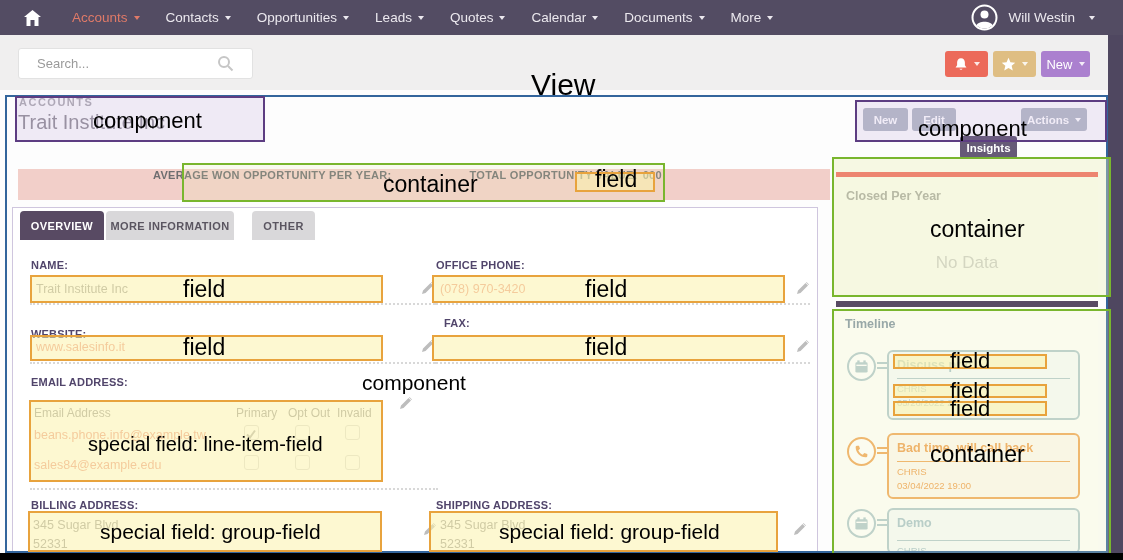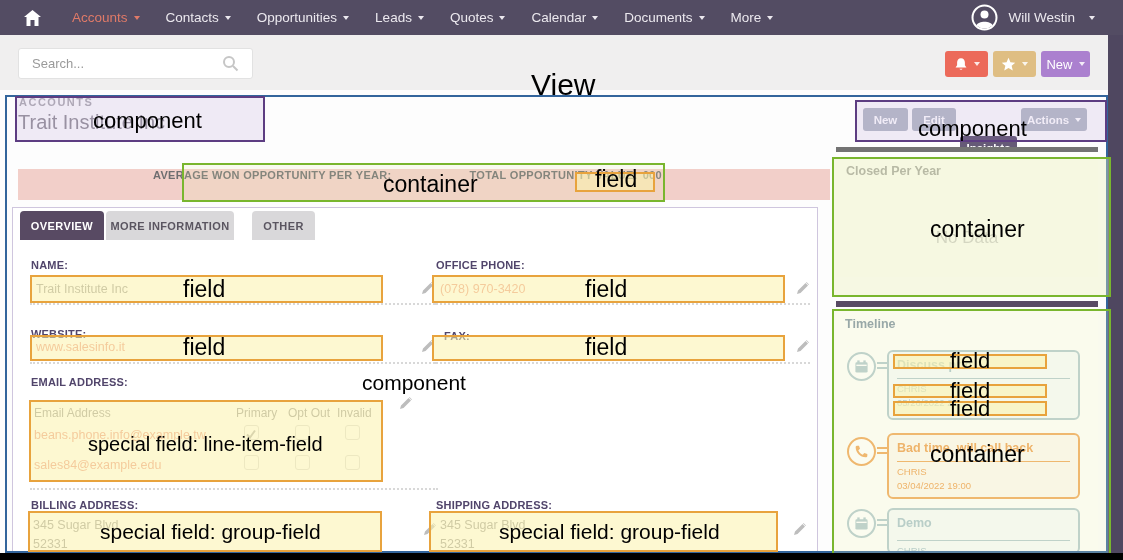--- a/index.html
+++ b/index.html
@@ -14,21 +14,21 @@
   .nav-item { color:#ece9ef; font-size:13.5px; margin:0 13px; display:flex; align-items:center; cursor:pointer; white-space:nowrap; }
   .nav-item.active { color:#e07a68; }
   .caret { display:inline-block; width:0; height:0; border-left:3.5px solid transparent;
            border-right:3.5px solid transparent; border-top:4.5px solid currentColor; margin-left:6px; }
   .nav-user { position:absolute; right:28px; top:0; height:35px; display:flex; align-items:center; color:#ece9ef; font-size:13.5px; cursor:pointer; }
   .nav-user .name { margin:0 8px 0 10px; }
 
   
   .actionbar { position:absolute; left:0; top:35px; width:1108px; height:55px; background:#f0efef; z-index:5; }
   .searchbox { position:absolute; left:18px; top:13px; width:235px; height:31px; background:#fff;
-               border:1px solid #e2e2e2; border-radius:3px; display:flex; align-items:center; padding:0 13px; }
+               border:1px solid #e2e2e2; border-radius:3px; display:flex; align-items:center; padding:0 18px; }
   .searchbox input { border:none; outline:none; flex:1; font-size:13px; color:#555; background:transparent; font-family:"Liberation Sans",sans-serif; }
   .searchbox input::placeholder { color:#9a9a9a; }
   .abtn { position:absolute; top:16px; height:26px; border-radius:3px; display:flex; align-items:center; justify-content:center; color:#fff; cursor:pointer; }
   .abtn .caret { border-top-color:rgba(255,255,255,0.85); }
   .btn-bell { left:945px; width:43px; background:#ec6a5a; }
   .btn-star { left:993px; width:43px; background:#dfbe83; }
   .btn-new  { left:1041px; width:49px; background:#ab80cf; font-size:13px; }
 
   .right-strip { position:absolute; left:1108px; top:35px; width:15px; height:525px; background:#4f4760; z-index:6; }
 
@@ -208,21 +208,21 @@
     </svg>
   <div class="dotline" style="left:435px; top:303px; width:375px;"></div>
 
   <div class="flabel" style="left:31px; top:328px;text-align:right;">WEBSITE:</div>
   <div class="fval link" style="left:36px; top:340px;">www.salesinfo.it</div>
   <svg class="pencil" style="left:421px; top:339px;" width="14" height="14" viewBox="0 0 14 14">
       <path d="M1 13 L2 9.5 L9.5 2 L12 4.5 L4.5 12 Z M10.5 1 L13 3.5 L12.5 4 L10 1.5 Z" fill="#bdbdbd"></path>
     </svg>
   <div class="dotline" style="left:30px; top:362px; width:408px;"></div>
 
-  <div class="flabel" style="left:436px; top:330px;padding-left:8px;">FAX:</div>
+  <div class="flabel" style="left:436px; top:317px;padding-left:8px;">FAX:</div>
   <div class="fval" style="left:440px; top:340px;"></div>
   <svg class="pencil" style="left:796px; top:339px;" width="14" height="14" viewBox="0 0 14 14">
       <path d="M1 13 L2 9.5 L9.5 2 L12 4.5 L4.5 12 Z M10.5 1 L13 3.5 L12.5 4 L10 1.5 Z" fill="#bdbdbd"></path>
     </svg>
   <div class="dotline" style="left:435px; top:362px; width:375px;"></div>
 
   <div class="flabel" style="left:31px; top:376px;">EMAIL ADDRESS:</div>
   <div class="etable-h" style="left:34px; top:406px;">Email Address</div>
   <div class="etable-h" style="left:236px; top:406px;">Primary</div>
   <div class="etable-h" style="left:288px; top:406px;">Opt Out</div>
@@ -254,21 +254,21 @@
       <path d="M1 13 L2 9.5 L9.5 2 L12 4.5 L4.5 12 Z M10.5 1 L13 3.5 L12.5 4 L10 1.5 Z" fill="#bdbdbd"></path>
     </svg>
 
   <div class="flabel" style="left:436px; top:499px;">SHIPPING ADDRESS:</div>
   <div class="fval" style="left:440px; top:518px;">345 Sugar Blvd</div>
   <div class="fval" style="left:440px; top:537px;">52331</div>
   <svg class="pencil" style="left:793px; top:522px;" width="14" height="14" viewBox="0 0 14 14">
       <path d="M1 13 L2 9.5 L9.5 2 L12 4.5 L4.5 12 Z M10.5 1 L13 3.5 L12.5 4 L10 1.5 Z" fill="#bdbdbd"></path>
     </svg>
 
-  <div class="scard" style="left:836px; top:147px; width:262px; height:130px; border-top:5px solid #737373;">
+  <div class="scard" style="left:836px; top:172px; width:262px; height:130px; border-top:5px solid #ef4444;">
     <div class="scard-title" style="position:absolute; left:10px; top:12px; color:#9a9a9a;">Closed Per Year</div>
     <div class="nodata" style="top:76px;">No Data</div>
   </div>
 
   <div class="scard" style="left:836px; top:301px; width:262px; height:252px; border-top:6px solid #584a63;">
     <div class="scard-title" style="position:absolute; left:9px; top:10px; color:#8194a3;">Timeline</div>
   </div>
 
   <div class="tl-circle" style="left:847px; top:352px; width:29px; height:29px; border:2.5px solid #b2c9ce;">
     <svg width="15" height="15" viewBox="0 0 16 16">

